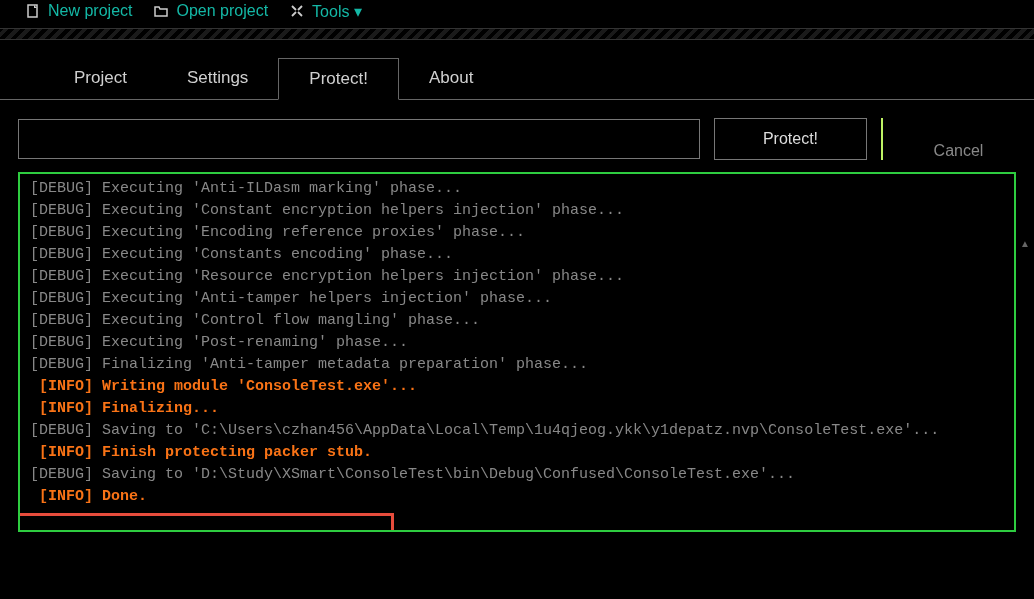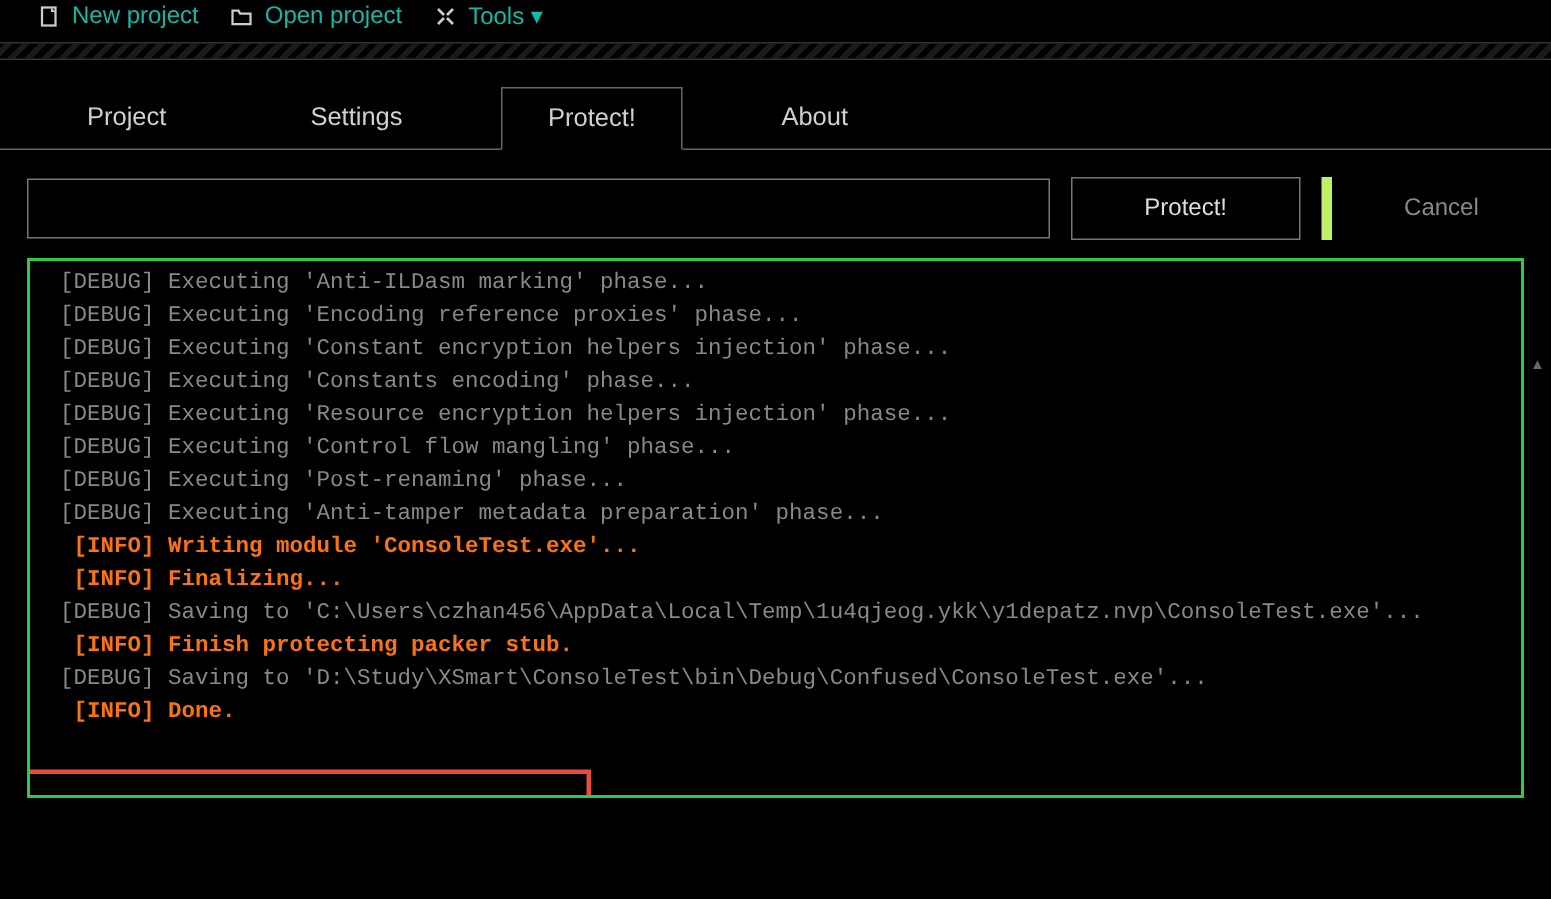--- a/index.html
+++ b/index.html
@@ -47,23 +47,22 @@
         #000 0,
         #000 4px,
         #1a1a1a 4px,
         #1a1a1a 8px
       );
       border-top: 1px solid #333;
       border-bottom: 1px solid #333;
     }
     .tabs-container {
       display: flex;
-      padding-left: 28px;
+      padding-left: 44px;
       margin-top: 18px;
-      gap: 36px;
     }
     .tab {
       padding: 10px 30px;
       font-size: 17px;
       color: #d0d0d0;
       cursor: pointer;
       position: relative;
     }
     .tab.active {
       border: 1px solid #666;
@@ -94,34 +93,35 @@
       background: #000;
       font-size: 16px;
       height: 42px;
       width: 158px;
       display: flex;
       align-items: center;
       justify-content: center;
       cursor: pointer;
     }
     .action-button.cancel {
-      border-left: 7px solid #bef264;
+      border-left: 2px solid #bef264;
       border-top: none;
       border-bottom: none;
       border-right: none;
       color: #888;
+      align-items: flex-end;
     }
     .console {
       margin: 0 18px;
       border: 2px solid #2ecc40;
       background: #000;
       font-family: 'Consolas', 'Courier New', monospace;
       font-size: 15px;
       line-height: 22px;
-      padding: 4px 20px;
+      padding: 4px 10px;
       position: relative;
       height: 360px;
       overflow: hidden;
     }
     .console-inner {
       position: relative;
     }
     .log-line {
       white-space: pre-wrap;
       word-break: break-all;
@@ -217,27 +217,28 @@
       </div>
     <div class="action-button cancel">
         <span>Cancel</span>
       </div>
   </div>
 
   <div class="console">
     <div class="console-inner" id="console-inner">
 
     <div class="log-line log-debug">[DEBUG] Executing 'Anti-ILDasm marking' phase...</div>
+        <div class="log-line log-debug">[DEBUG] Executing 'Constant encryption helpers injection' phase...</div>
         <div class="log-line log-debug">[DEBUG] Executing 'Encoding reference proxies' phase...</div>
-        <div class="log-line log-debug">[DEBUG] Executing 'Constant encryption helpers injection' phase...</div>
         <div class="log-line log-debug">[DEBUG] Executing 'Constants encoding' phase...</div>
         <div class="log-line log-debug">[DEBUG] Executing 'Resource encryption helpers injection' phase...</div>
+        <div class="log-line log-debug">[DEBUG] Executing 'Anti-tamper helpers injection' phase...</div>
         <div class="log-line log-debug">[DEBUG] Executing 'Control flow mangling' phase...</div>
         <div class="log-line log-debug">[DEBUG] Executing 'Post-renaming' phase...</div>
-        <div class="log-line log-debug">[DEBUG] Executing 'Anti-tamper metadata preparation' phase...</div>
+        <div class="log-line log-debug">[DEBUG] Finalizing 'Anti-tamper metadata preparation' phase...</div>
         <div class="log-line log-info"> [INFO] Writing module 'ConsoleTest.exe'...</div>
         <div class="log-line log-info"> [INFO] Finalizing...</div>
         <div class="log-line log-debug">[DEBUG] Saving to 'C:\Users\czhan456\AppData\Local\Temp\1u4qjeog.ykk\y1depatz.nvp\ConsoleTest.exe'...</div>
         <div class="log-line log-info"> [INFO] Finish protecting packer stub.</div>
         <div class="log-line log-debug">[DEBUG] Saving to 'D:\Study\XSmart\ConsoleTest\bin\Debug\Confused\ConsoleTest.exe'...</div>
         <div class="log-line log-info"> [INFO] Done.</div>
       </div>
     <div class="red-highlight"></div>
   </div>
 

